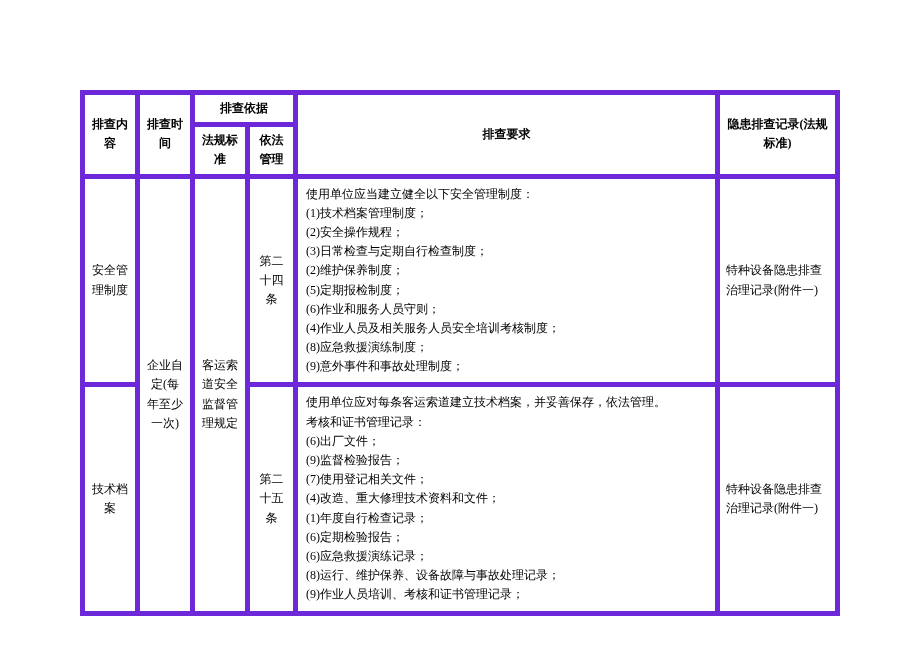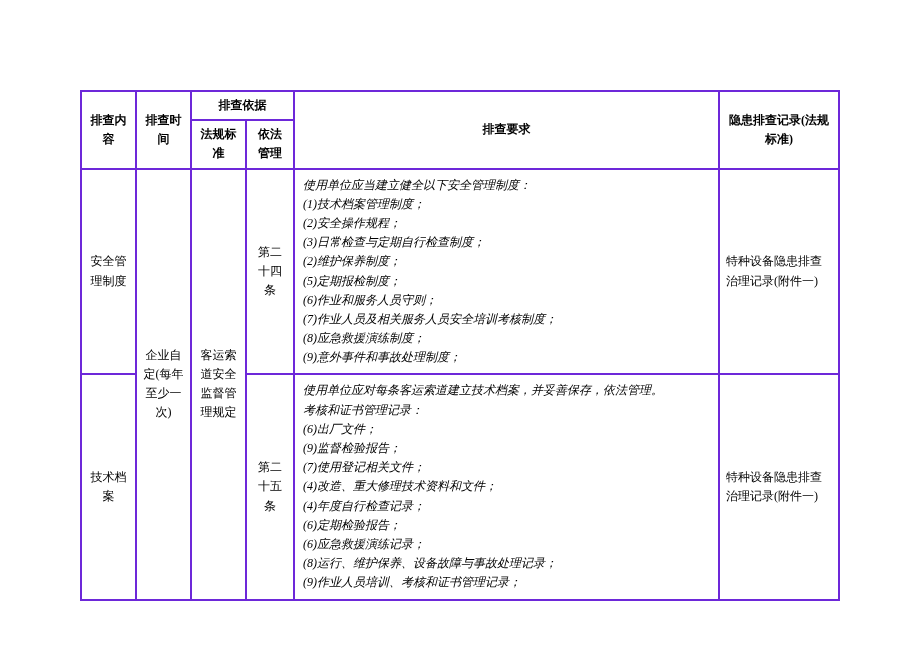--- a/index.html
+++ b/index.html
@@ -10,27 +10,27 @@
       color: #000;
       padding: 90px 80px 40px 80px;
       width: 920px;
     }
     table {
       border-collapse: collapse;
       width: 100%;
       table-layout: fixed;
     }
     td, th {
-      border: 2px solid #6d28d9;
+      border: 5px solid #6d28d9;
       padding: 4px 6px;
       vertical-align: middle;
       text-align: center;
       line-height: 1.6;
     }
-    td.left { text-align: left; vertical-align: top; padding: 6px 8px; font-style: italic; }
+    td.left { text-align: left; vertical-align: top; padding: 6px 8px; }
     .req-line { display: block; }
   </style>
 </head>
 <body>
 
 <table>
   <colgroup>
     <col style="width:55px">
     <col style="width:55px">
     <col style="width:55px">
@@ -58,37 +58,37 @@
       <td rowspan="2">客运索道安全监督管理规定</td>
       <td>第二十四条</td>
       <td class="left">
           <span class="req-line">使用单位应当建立健全以下安全管理制度：</span>
           <span class="req-line">(1)技术档案管理制度；</span>
           <span class="req-line">(2)安全操作规程；</span>
           <span class="req-line">(3)日常检查与定期自行检查制度；</span>
           <span class="req-line">(2)维护保养制度；</span>
           <span class="req-line">(5)定期报检制度；</span>
           <span class="req-line">(6)作业和服务人员守则；</span>
-          <span class="req-line">(7)作业人员及相关服务人员安全培训考核制度；</span>
+          <span class="req-line">(4)作业人员及相关服务人员安全培训考核制度；</span>
           <span class="req-line">(8)应急救援演练制度；</span>
           <span class="req-line">(9)意外事件和事故处理制度；</span>
         </td>
       <td style="text-align:left">特种设备隐患排查治理记录(附件一)</td>
     </tr>
     <tr>
       <td>技术档案</td>
       <td>第二十五条</td>
       <td class="left">
           <span class="req-line">使用单位应对每条客运索道建立技术档案，并妥善保存，依法管理。</span>
           <span class="req-line">考核和证书管理记录：</span>
           <span class="req-line">(6)出厂文件；</span>
           <span class="req-line">(9)监督检验报告；</span>
           <span class="req-line">(7)使用登记相关文件；</span>
           <span class="req-line">(4)改造、重大修理技术资料和文件；</span>
-          <span class="req-line">(4)年度自行检查记录；</span>
+          <span class="req-line">(1)年度自行检查记录；</span>
           <span class="req-line">(6)定期检验报告；</span>
           <span class="req-line">(6)应急救援演练记录；</span>
           <span class="req-line">(8)运行、维护保养、设备故障与事故处理记录；</span>
           <span class="req-line">(9)作业人员培训、考核和证书管理记录；</span>
         </td>
       <td style="text-align:left">特种设备隐患排查治理记录(附件一)</td>
     </tr>
   </tbody>
 </table>
 

